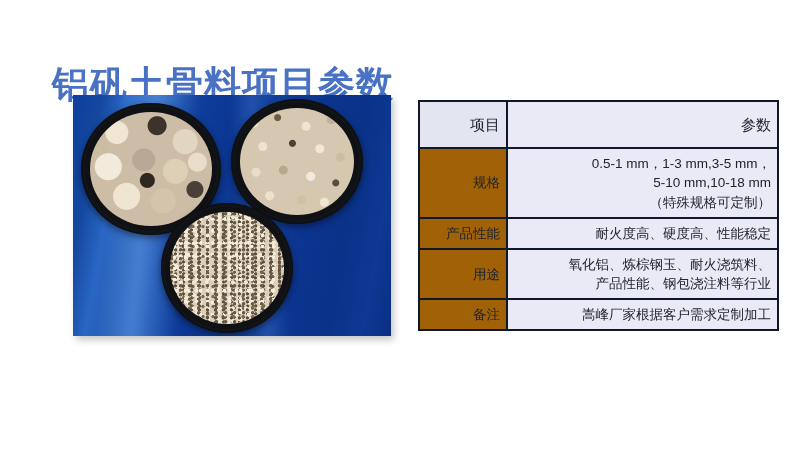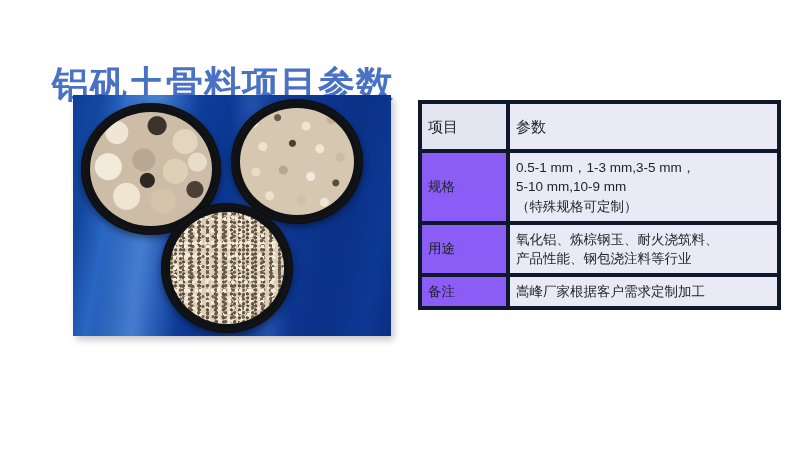--- a/index.html
+++ b/index.html
@@ -146,29 +146,29 @@
     top: 100px;
     width: 359px;
     border-collapse: collapse;
     table-layout: fixed;
     font-size: 13.5px;
     color: #20242c;
   }
   #spec-table col.c-item { width: 88px; }
   #spec-table col.c-val  { width: 271px; }
   #spec-table td, #spec-table th {
-    border: 4px solid #0f172a;
-    text-align: left;
+    border: 2px solid #0f172a;
+    text-align: right;
     vertical-align: middle;
     padding: 5px 6px;
     line-height: 1.42;
     font-weight: normal;
   }
   #spec-table .col-item {
-    background: #8b5cf6;
+    background: #a16207;
   }
   #spec-table .col-val {
     background: #e9eaf6;
   }
   #spec-table thead th {
     font-size: 15px;
     padding: 12px 6px;
   }
   #spec-table thead .col-item { background: #e3e5f1; }
   #spec-table thead .col-val  { background: #e9eaf6; }
@@ -210,22 +210,28 @@
     <tr>
       <th class="col-item">项目</th>
       <th class="col-val">参数</th>
     </tr>
   </thead>
   <tbody>
     <tr class="row-spec">
       <td class="col-item">规格</td>
       <td class="col-val">
         <span class="val-line">0.5-1 mm，1-3 mm,3-5 mm，</span>
-        <span class="val-line">5-10 mm,10-9 mm</span>
+        <span class="val-line">5-10 mm,10-18 mm</span>
         <span class="val-line">（特殊规格可定制）</span>
+      </td>
+    </tr>
+    <tr class="row-tall">
+      <td class="col-item">产品性能</td>
+      <td class="col-val">
+        <span class="val-line">耐火度高、硬度高、性能稳定</span>
       </td>
     </tr>
     <tr class="row-usage">
       <td class="col-item">用途</td>
       <td class="col-val">
         <span class="val-line">氧化铝、炼棕钢玉、耐火浇筑料、</span>
         <span class="val-line">产品性能、钢包浇注料等行业</span>
       </td>
     </tr>
     <tr class="row-tall">

